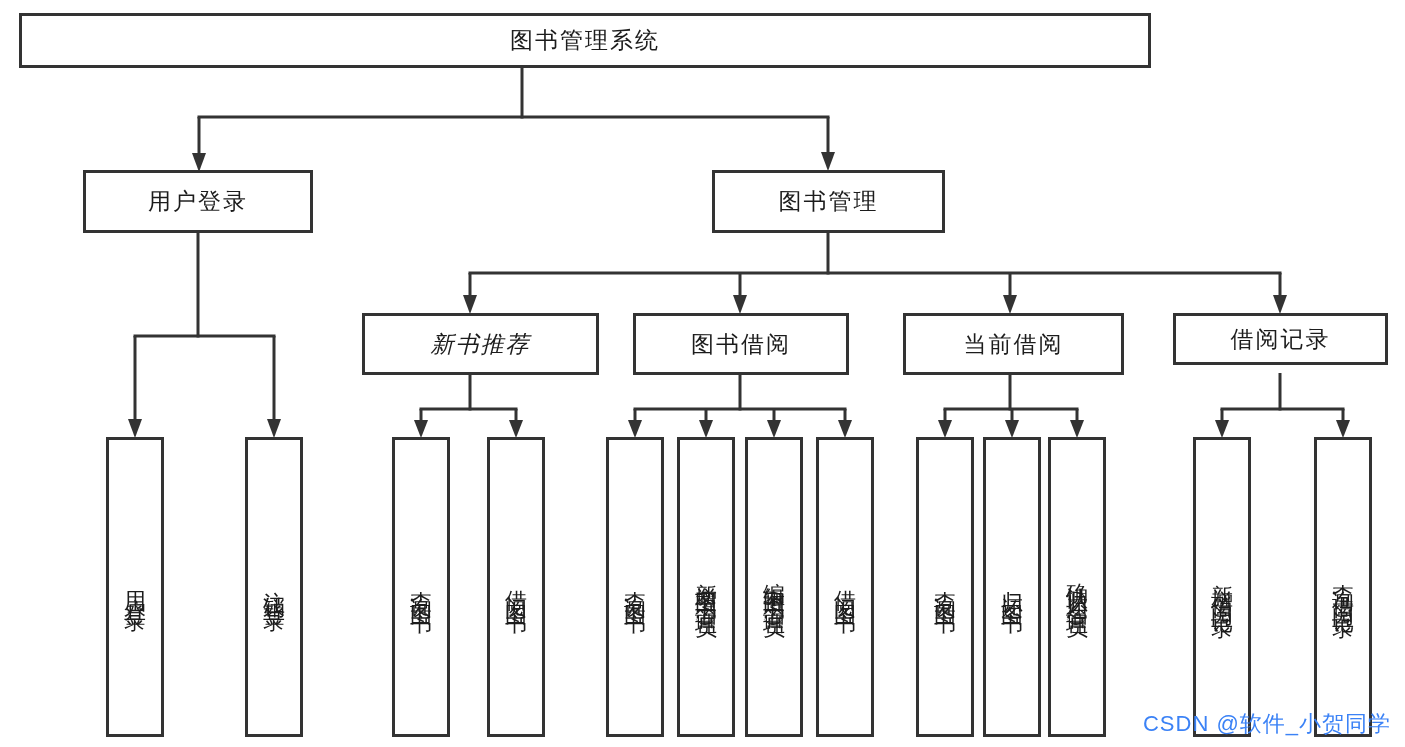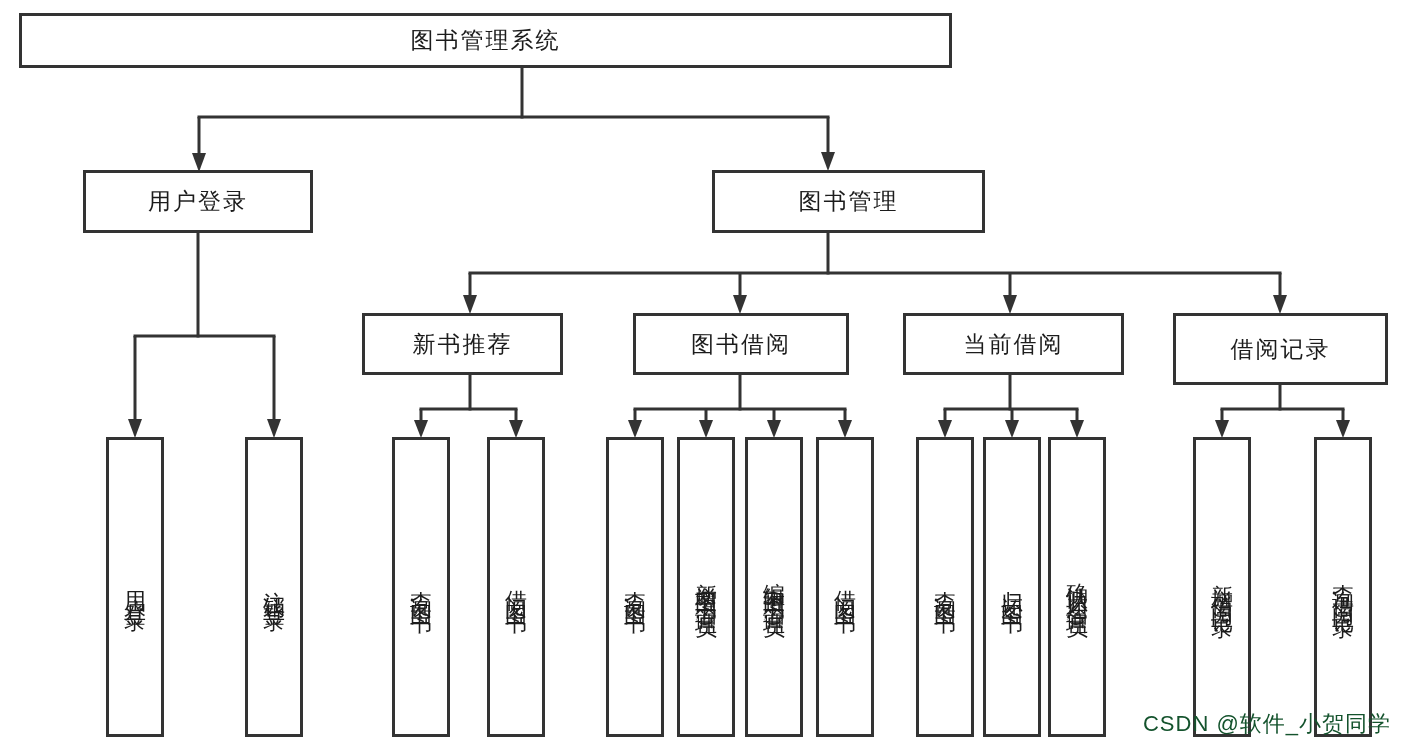--- a/index.html
+++ b/index.html
@@ -51,21 +51,21 @@
     white-space: nowrap;
   }
   .leaf .v-label.tight {
     letter-spacing: 5px;
   }
   .watermark {
     position: absolute;
     right: 14px;
     bottom: 8px;
     font-size: 22px;
-    color: #14532d;
+    color: #3b82f6;
     letter-spacing: 1px;
     white-space: nowrap;
     z-index: 10;
   }
 </style>
 </head>
 <body>
 
 <div class="canvas">
 
@@ -126,41 +126,41 @@
     <line x1="1077" y1="409" x2="1077" y2="421"></line>
     <polygon points="1070,420 1084,420 1077,438" stroke="none"></polygon>
 
     <line x1="1220.5" y1="409" x2="1344.5" y2="409"></line>
     <line x1="1222" y1="409" x2="1222" y2="421"></line>
     <polygon points="1215,420 1229,420 1222,438" stroke="none"></polygon>
     <line x1="1343" y1="409" x2="1343" y2="421"></line>
     <polygon points="1336,420 1350,420 1343,438" stroke="none"></polygon>
   </svg>
 
-  <div class="node" style="left:19px; top:13px; width:933px; height:55px;">
+  <div class="node" style="left:19px; top:13px; width:1132px; height:55px;">
     <span class="h-label">图书管理系统</span>
   </div>
 
   <div class="node" style="left:83px; top:170px; width:230px; height:63px;">
     <span class="h-label">用户登录</span>
   </div>
-  <div class="node" style="left:712px; top:170px; width:273px; height:63px;">
+  <div class="node" style="left:712px; top:170px; width:233px; height:63px;">
     <span class="h-label">图书管理</span>
   </div>
 
-  <div class="node" style="left:362px; top:313px; width:201px; height:62px;">
+  <div class="node" style="left:362px; top:313px; width:237px; height:62px;font-style:italic;">
     <span class="h-label">新书推荐</span>
   </div>
   <div class="node" style="left:633px; top:313px; width:216px; height:62px;">
     <span class="h-label">图书借阅</span>
   </div>
   <div class="node" style="left:903px; top:313px; width:221px; height:62px;">
     <span class="h-label">当前借阅</span>
   </div>
-  <div class="node" style="left:1173px; top:313px; width:215px; height:72px;">
+  <div class="node" style="left:1173px; top:313px; width:215px; height:52px;">
     <span class="h-label">借阅记录</span>
   </div>
 
   <div class="node leaf" style="left:106px;">
     <span class="v-label">用户登录</span>
   </div>
   <div class="node leaf" style="left:245px;">
     <span class="v-label">注销登录</span>
   </div>
 

